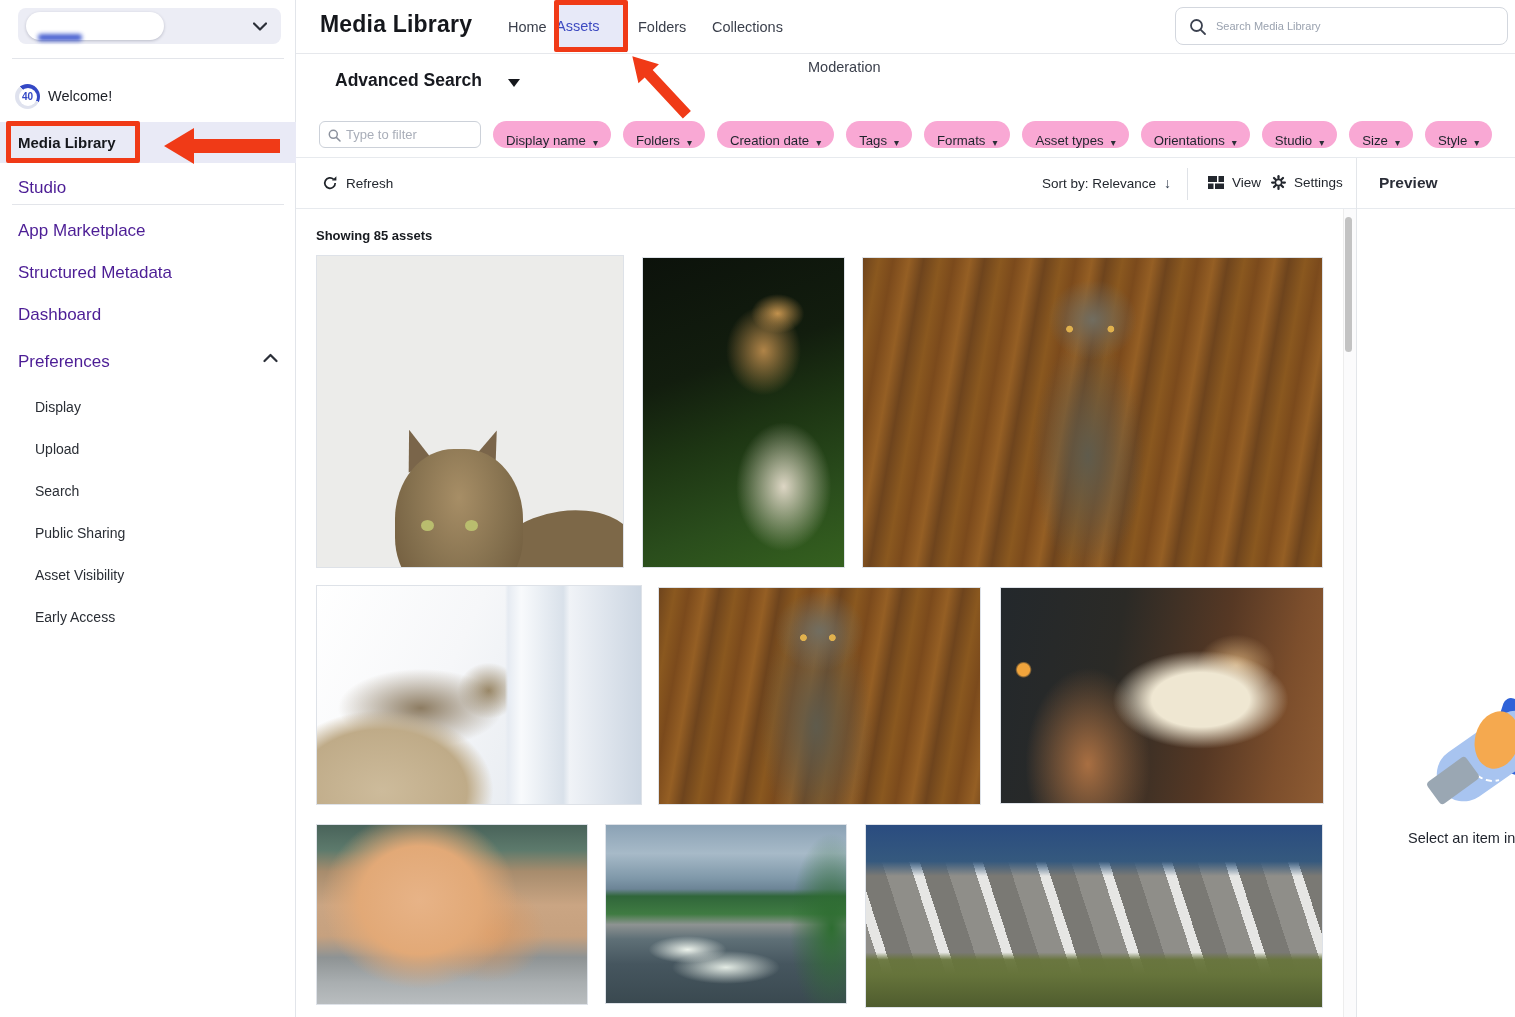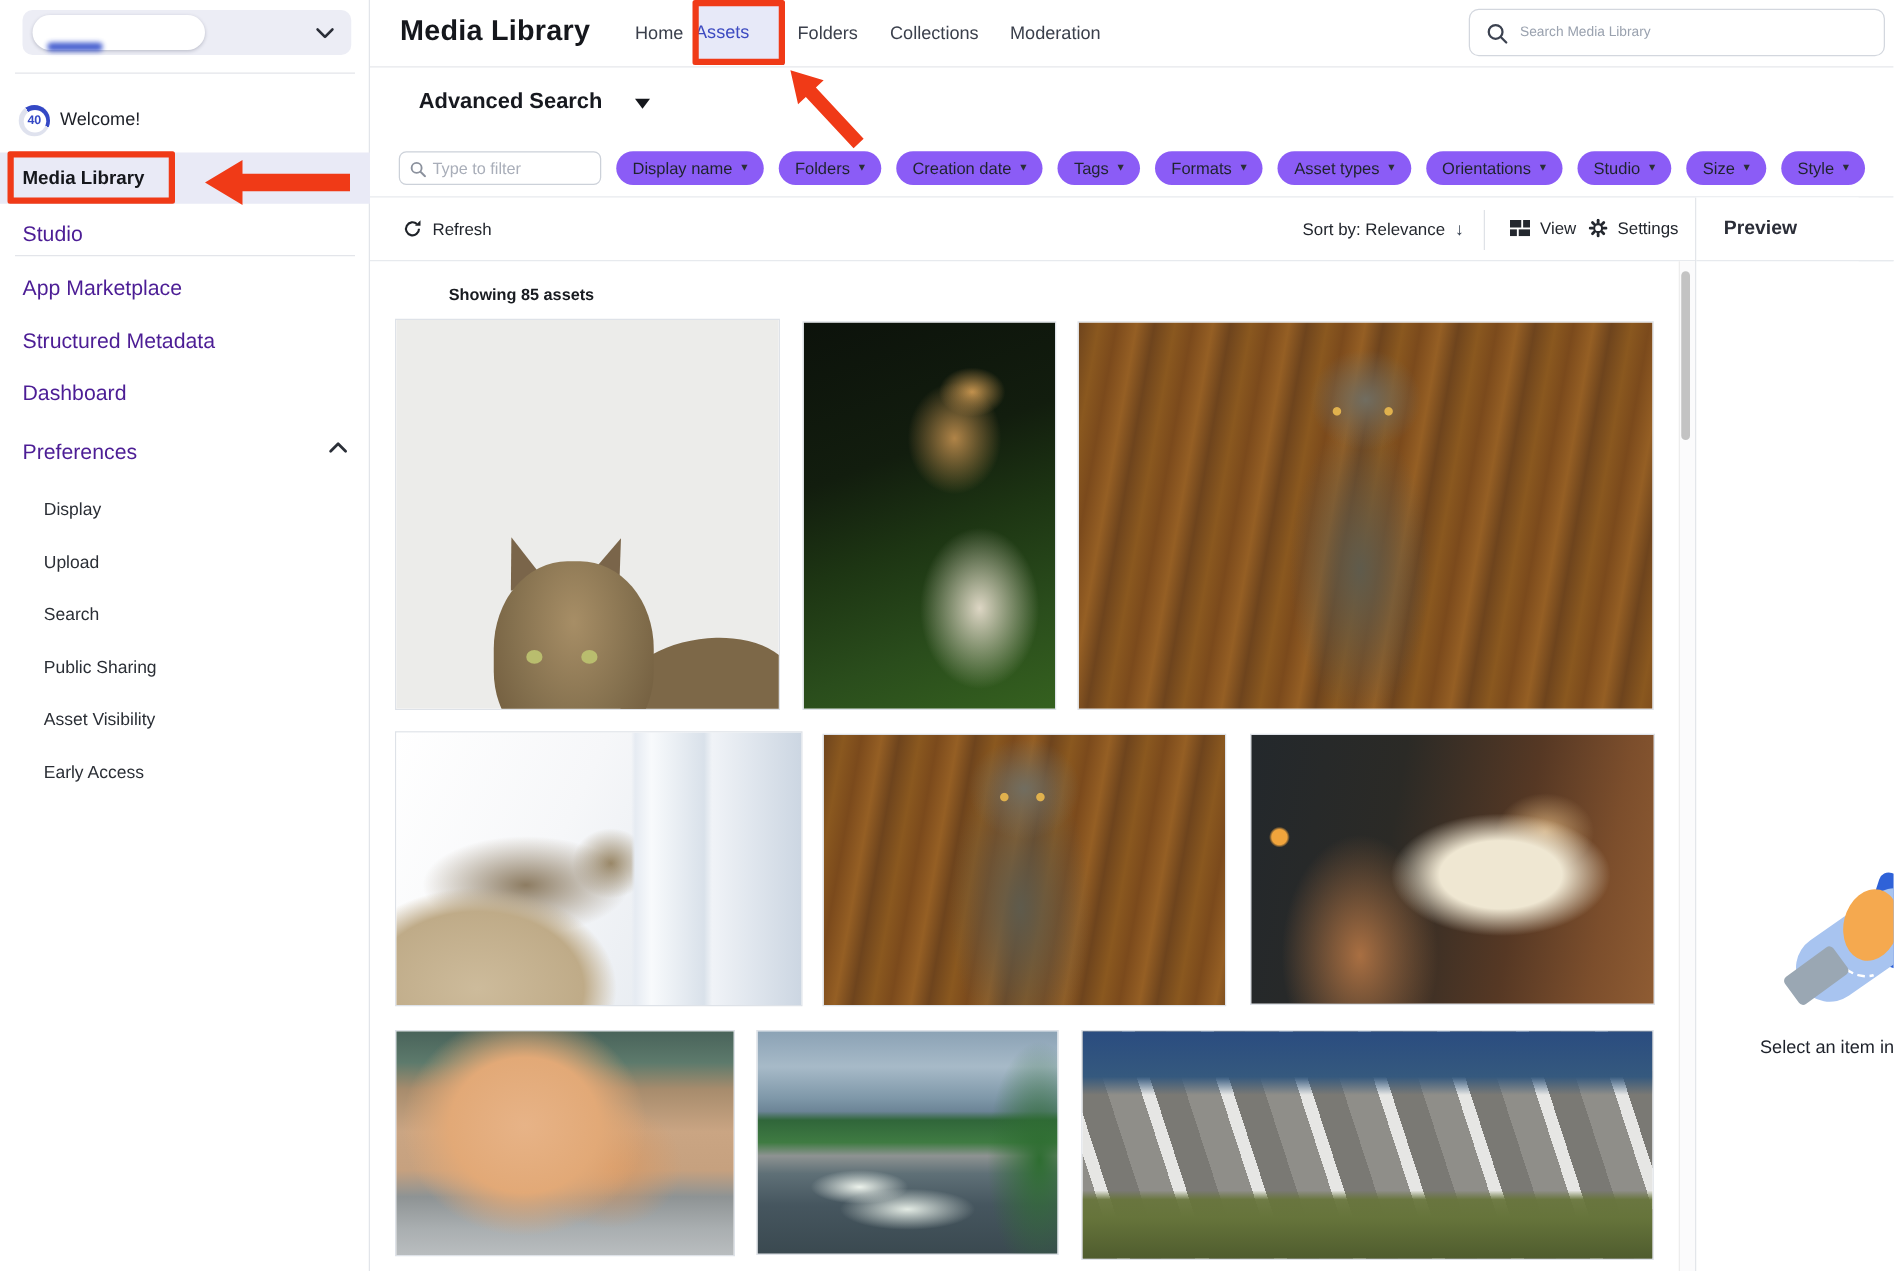--- a/index.html
+++ b/index.html
@@ -45,21 +45,21 @@
   .search-box input { position:absolute; left:40px; top:0; width:285px; height:36px; border:0; outline:none; font-size:11px; color:#4d7c0f; background:transparent; font-family:"Liberation Sans",sans-serif; }
   .search-box input::placeholder { color:#9aa2af; }
 
   
   .adv-label { left:335px; top:70px; font-size:17.5px; font-weight:600; color:#17191f; cursor:pointer; }
   .adv-caret { left:508px; top:79px; width:0; height:0; border-left:6px solid transparent; border-right:6px solid transparent; border-top:8px solid #15171c; cursor:pointer; }
   .filter-row { left:319px; top:121px; height:27px; display:flex; align-items:center; gap:12px; }
   .filter-input { position:relative; width:162px; height:27px; border:1px solid #ccd1d9; border-radius:6px; background:#fff; }
   .filter-input input { position:absolute; left:26px; top:0; width:130px; height:25px; border:0; outline:none; font-size:13px; color:#30343c; background:transparent; font-family:"Liberation Sans",sans-serif; }
   .filter-input input::placeholder { color:#a9aeb9; }
-  .pill { height:27px; background:#8b5cf6; border-radius:14px; padding:0 13px; display:flex; align-items:center; gap:7px; font-size:13.2px; color:#1f242d; cursor:pointer; white-space:nowrap; }
+  .pill { height:27px; background:#f9a8d4; border-radius:14px; padding:0 13px; display:flex; align-items:flex-end; gap:7px; font-size:13.2px; color:#1f242d; cursor:pointer; white-space:nowrap; }
   .pill .caret { font-size:10px; color:#2a2e36; line-height:1; }
   .filters-border { left:296px; top:157px; width:1219px; height:1px; background:#e7eaee; }
 
   
   .toolbar-border { left:296px; top:208px; width:1219px; height:1px; background:#e7eaee; }
   .tb-item { display:flex; align-items:center; gap:8px; font-size:13.5px; color:#23272e; cursor:pointer; }
   .refresh { left:322px; top:175px; }
   .sort { left:1042px; top:175px; }
   .sort-arrow { font-size:14px; color:#374151; }
   .tb-divider { left:1187px; top:168px; width:1px; height:32px; background:#dfe2e7; }
@@ -71,21 +71,21 @@
   .preview-title { position:absolute; left:22px; top:16px; font-size:15.5px; font-weight:600; color:#2b2e38; }
   .illus { position:absolute; left:70px; top:545px; width:130px; height:115px; }
   .illus .blue-card { position:absolute; left:66px; top:2px; width:70px; height:72px; background:#2f62d8; border-radius:8px; transform:rotate(18deg); }
   .illus .arm { position:absolute; left:4px; top:26px; width:118px; height:54px; background:#a8c4f0; border-radius:27px; transform:rotate(-35deg); }
   .illus .ball { position:absolute; left:48px; top:8px; width:44px; height:58px; background:#f5a94f; border-radius:50%; transform:rotate(14deg); }
   .illus .cuff { position:absolute; left:2px; top:64px; width:48px; height:27px; background:#9aa7b3; border-radius:4px; transform:rotate(-36deg); }
   .illus .dash { position:absolute; left:40px; top:44px; width:44px; height:34px; border:2px dashed #fff; border-color:transparent transparent #fff transparent; border-radius:50%; transform:rotate(24deg); }
   .preview-empty { position:absolute; left:51px; top:672px; font-size:14.5px; color:#1e222b; white-space:nowrap; }
 
   
-  .count { left:316px; top:228px; font-size:13px; font-weight:bold; color:#181b20;margin-left:43px; }
+  .count { left:316px; top:228px; font-size:13px; font-weight:bold; color:#181b20; }
   .tile { border:1px solid #dee2e8; background:#fff; overflow:hidden; cursor:pointer; }
   .ph { position:absolute; inset:0; }
 
   .t1 { left:316px; top:255px; width:308px; height:313px; }
   .t2 { left:642px; top:257px; width:203px; height:311px; }
   .t3 { left:862px; top:257px; width:461px; height:311px; }
   .t4 { left:316px; top:585px; width:326px; height:220px; }
   .t5 { left:658px; top:587px; width:323px; height:218px; }
   .t6 { left:1000px; top:587px; width:324px; height:217px; }
   .t7 { left:316px; top:824px; width:272px; height:181px; }
@@ -192,21 +192,21 @@
 
   <div class="abs page-title">Media Library</div>
 
   <div class="abs tab" style="left:508px;">Home</div>
   <div class="abs tab-active-bg">
     <div class="tab-assets">Assets</div>
   </div>
   <div class="abs tab-active-underline"></div>
   <div class="abs tab" style="left:638px;">Folders</div>
   <div class="abs tab" style="left:712px;">Collections</div>
-  <div class="abs tab" style="left:808px;">Moderation</div>
+  <div class="abs tab" style="left:808px;margin-top:40px;">Moderation</div>
 
   <div class="abs search-box">
     <svg style="position:absolute;left:13px;top:10px;" width="18" height="18" viewBox="0 0 18 18">
       <circle cx="7.5" cy="7.5" r="5.5" fill="none" stroke="#3c4250" stroke-width="1.8"></circle>
       <line x1="11.8" y1="11.8" x2="16" y2="16" stroke="#3c4250" stroke-width="1.8" stroke-linecap="round"></line>
     </svg>
     <input type="text" placeholder="Search Media Library" style="">
   </div>
   <div class="abs header-border"></div>
 

